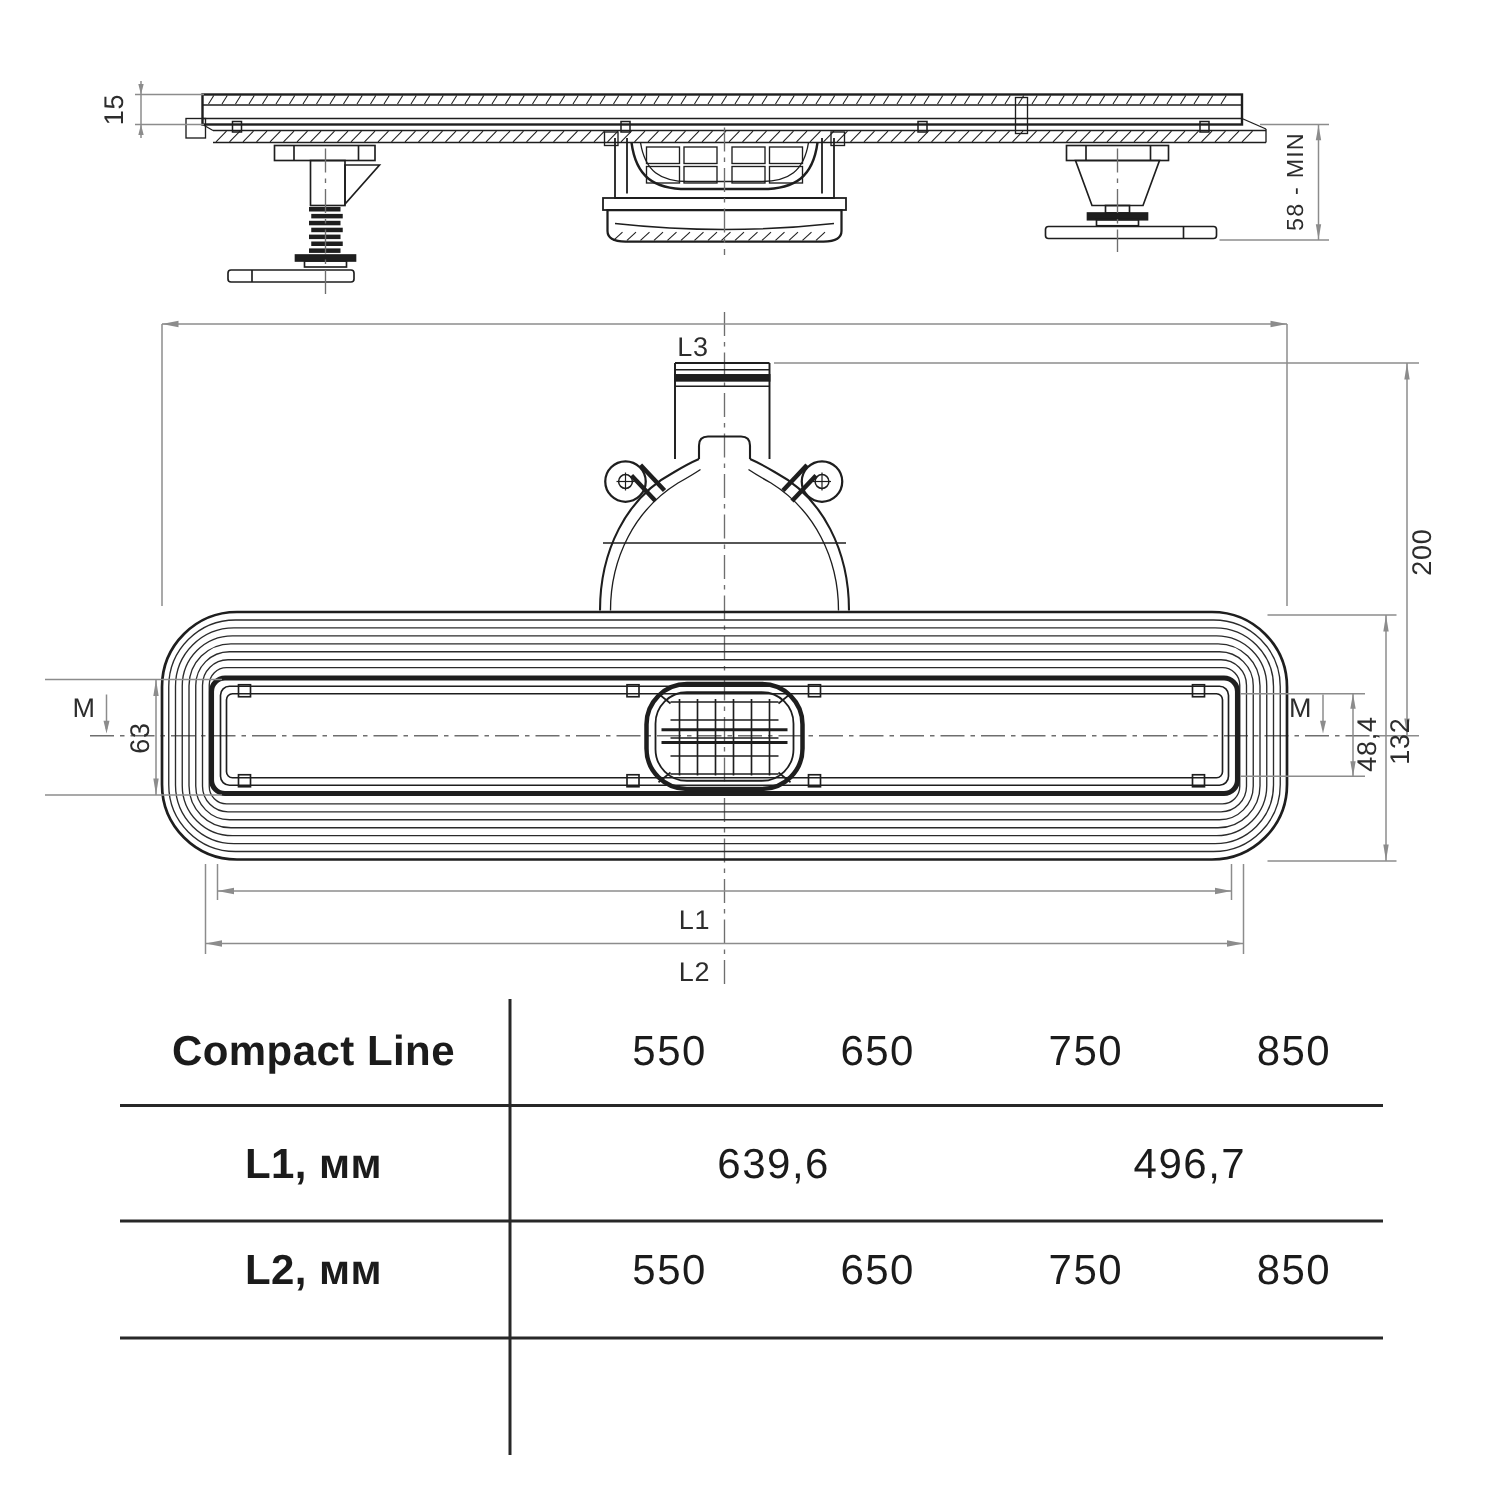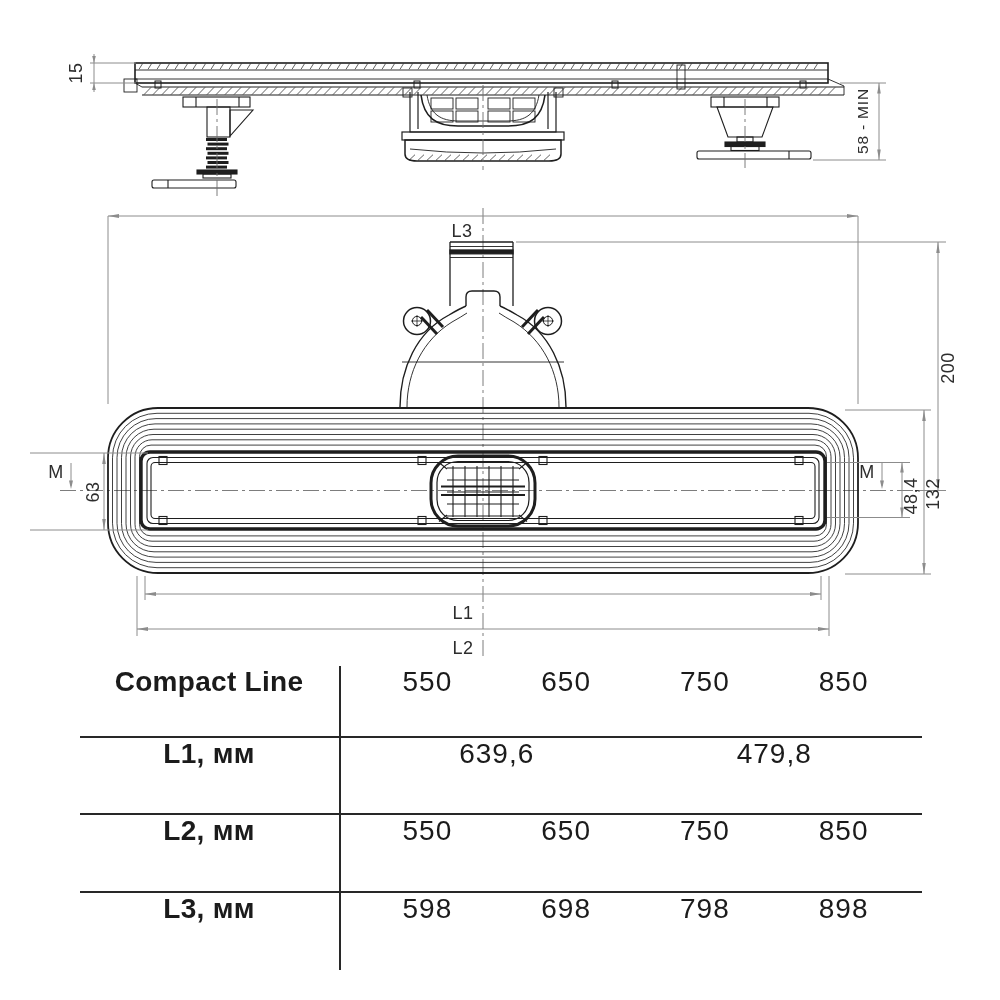--- a/index.html
+++ b/index.html
@@ -10,21 +10,21 @@
   .dimtxt{font-size:18px;letter-spacing:.5px;}
   .dimtxt-s{font-size:15.5px;letter-spacing:.8px;}
   .dim{stroke:#8c8c8c;stroke-width:1;fill:none;}
   .arr{fill:#8c8c8c;stroke:none;}
   .cl{stroke:#6e6e6e;stroke-width:.9;fill:none;stroke-dasharray:16 4 3 4;}
   .ln{stroke:#1e1e1e;fill:none;}
   
   .spec{position:absolute;left:0;top:660px;width:1000px;height:340px;color:#1b1b1b;}
   .spec .hline{position:absolute;left:80px;width:842px;height:2px;background:#282828;}
   .spec .vline{position:absolute;left:339px;top:6px;width:2px;height:304px;background:#282828;}
-  .srow{position:absolute;left:78px;width:846px;display:flex;align-items:flex-start;}
+  .srow{position:absolute;left:78px;width:846px;display:flex;align-items:center;gap:19px;}
   .srow .lbl{width:262px;text-align:center;font-weight:bold;font-size:28px;letter-spacing:.3px;}
   .srow .vals{width:555px;display:flex;}
   .srow .vals div{flex:1;text-align:center;font-size:28px;font-weight:400;letter-spacing:1px;padding-left:36px;}
 </style>
 </head>
 <body>
 
 <div class="stage">
 
 <svg width="1000" height="660" viewBox="0 0 1000 660">
@@ -484,36 +484,27 @@
       <div>550</div>
       <div>650</div>
       <div>750</div>
       <div>850</div>
     </div>
   </div>
   <div class="srow" style="top:78px;height:75px">
     <div class="lbl">L1, мм</div>
     <div class="vals">
       <div>639,6</div>
-      <div>479,8</div>
+      <div>496,7</div>
     </div>
   </div>
   <div class="srow" style="top:155px;height:64px">
     <div class="lbl">L2, мм</div>
     <div class="vals">
       <div>550</div>
       <div>650</div>
       <div>750</div>
       <div>850</div>
     </div>
   </div>
-  <div class="srow" style="top:233px;height:72px">
-    <div class="lbl">L3, мм</div>
-    <div class="vals">
-      <div>598</div>
-      <div>698</div>
-      <div>798</div>
-      <div>898</div>
-    </div>
-  </div>
 </div>
 
 </div>
 
 </body></html>

